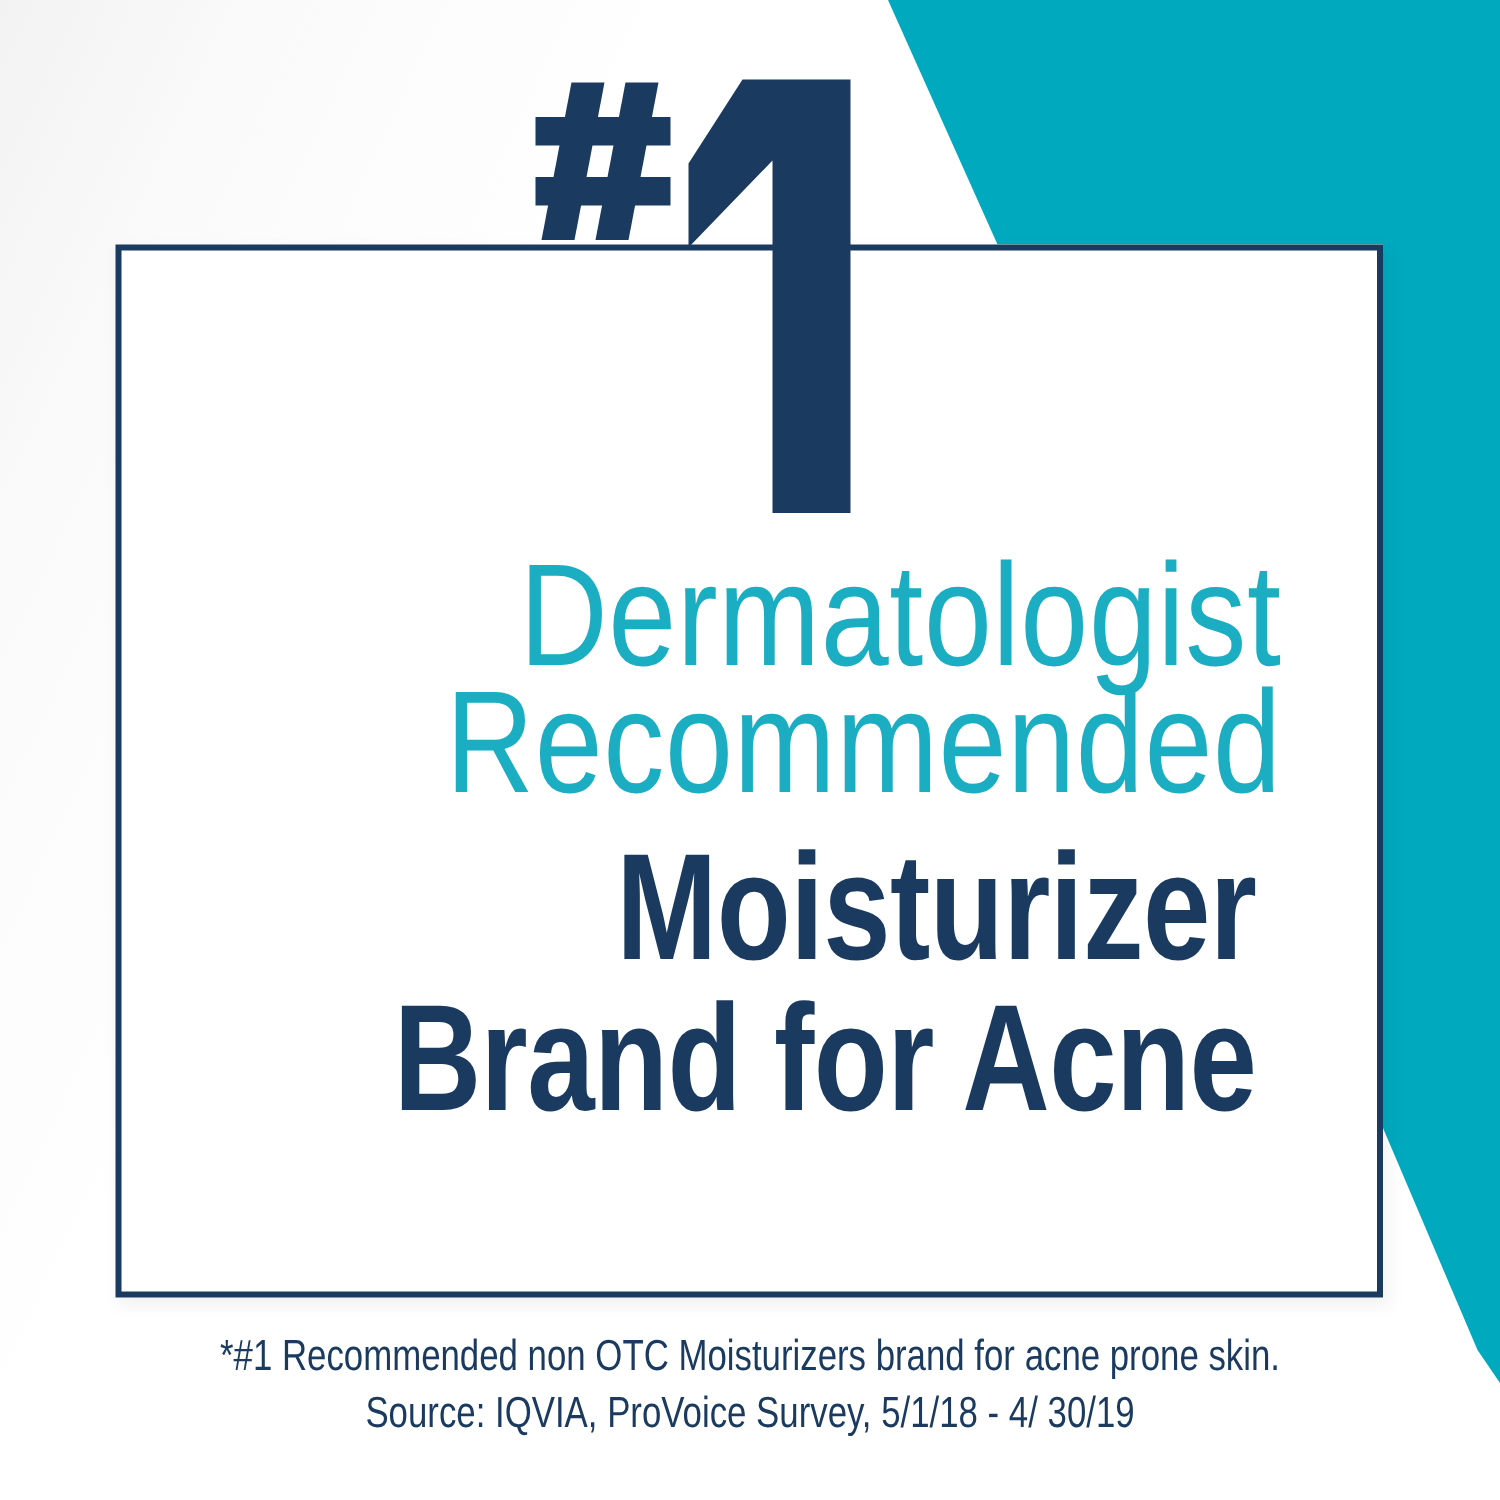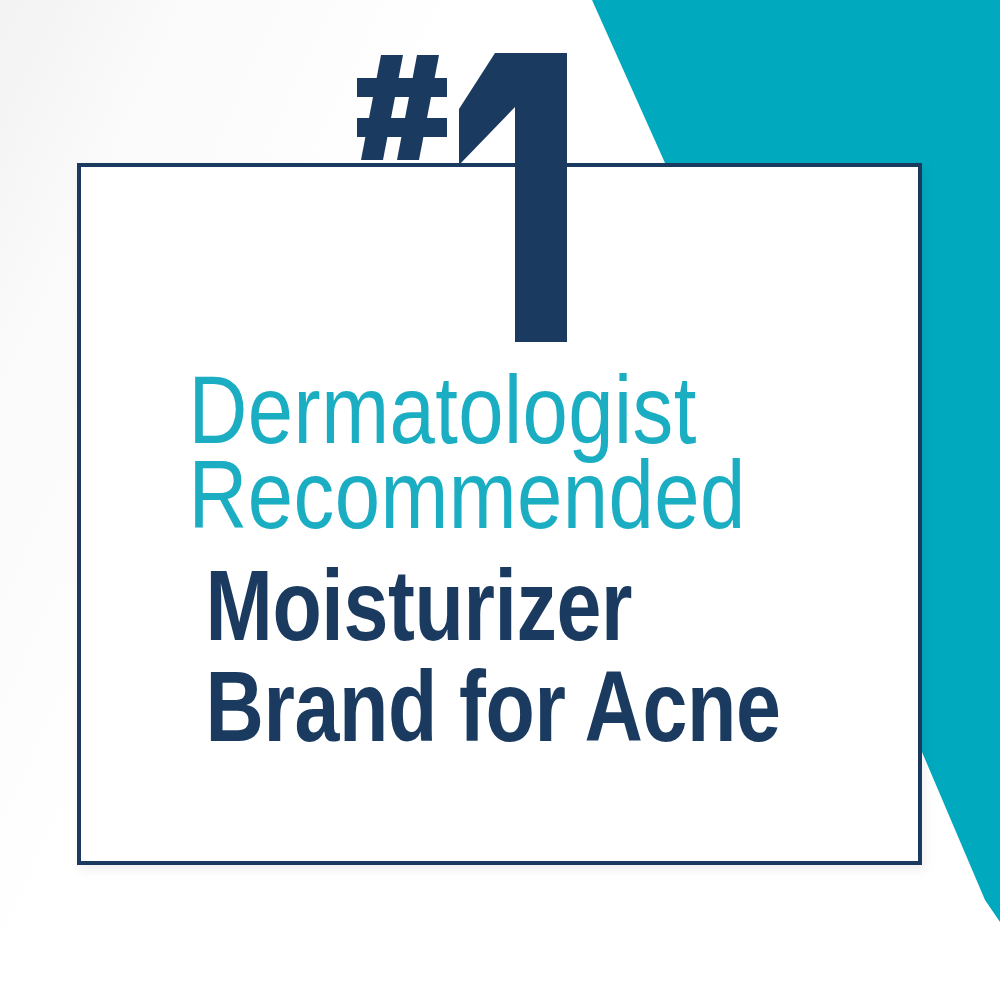--- a/index.html
+++ b/index.html
@@ -69,23 +69,22 @@
     z-index: 5;
   }
 
   
   #copy {
     position: absolute;
     left: 77px;
     top: 360px;
     width: 845px;
     z-index: 6;
-    text-align: left;
+    text-align: right;
     user-select: none;
-    padding-left: 44px;
   }
 
   .line-light {
     display: block;
     font-family: "Liberation Sans Narrow", "Liberation Sans", "DejaVu Sans", sans-serif;
     font-weight: 300;
     font-size: 97px;
     line-height: 0.94;
     letter-spacing: 0.5px;
     color: #1BAEC2;
@@ -161,14 +160,18 @@
     </g>
   </svg>
 
   <div id="copy">
     <span id="line-derm" class="line-light">Dermatologist</span>
     <span id="line-rec" class="line-light">Recommended</span>
     <span id="line-mois" class="line-bold">Moisturizer</span>
     <span id="line-brand" class="line-bold">Brand for Acne</span>
   </div>
 
+  <div id="footnote">
+    <span class="foot-line">*#1 Recommended non OTC Moisturizers brand for acne prone skin.</span>
+    <span class="foot-line">Source: IQVIA, ProVoice Survey, 5/1/18 - 4/ 30/19</span>
+  </div>
 
 </div>
 
 </body></html>

